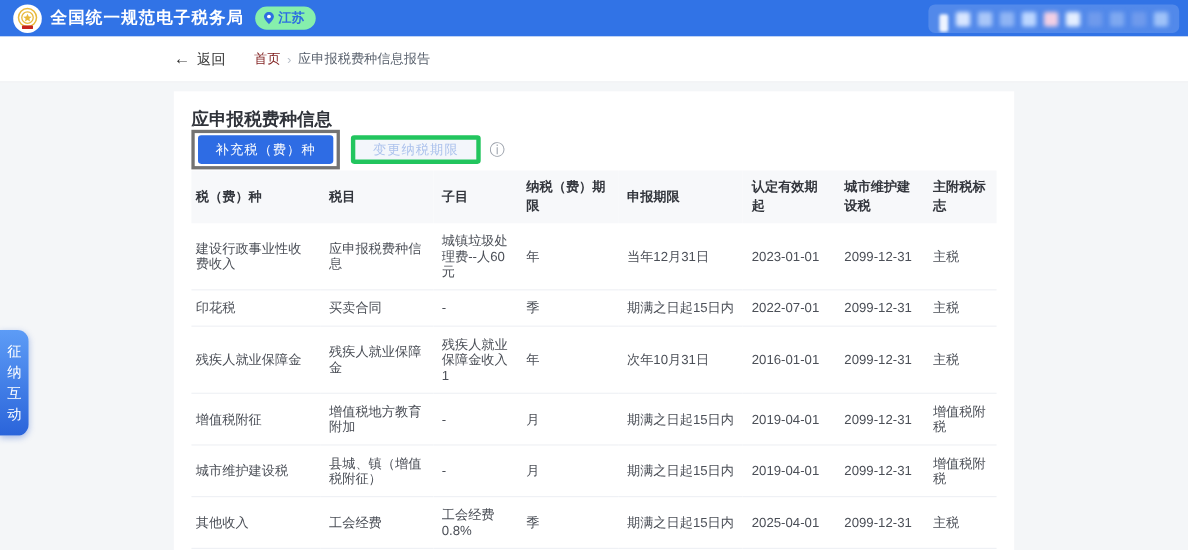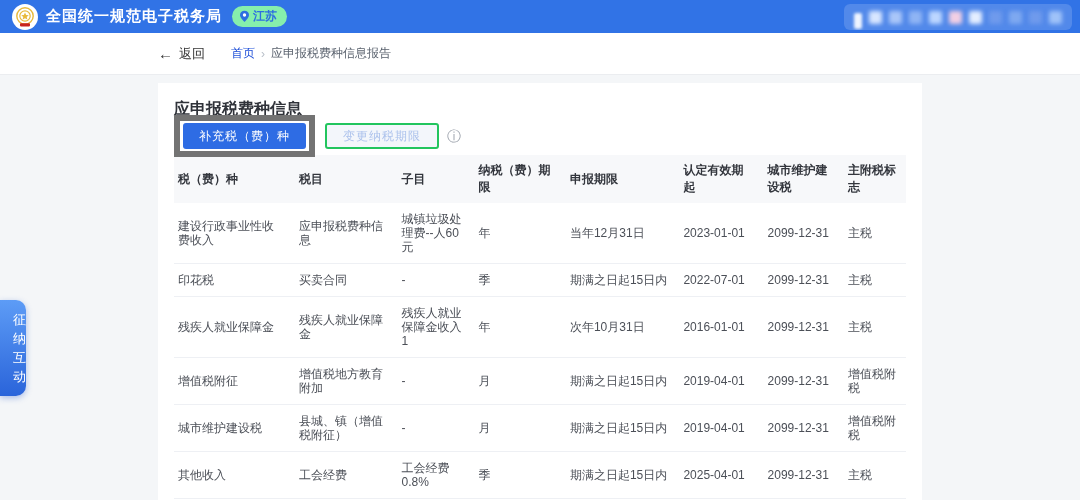--- a/index.html
+++ b/index.html
@@ -14,43 +14,43 @@
   .region-pill span { color:#2d6fe0; font-size:12px; font-weight:bold; }
   .redacted { position:absolute; right:8px; top:4px; width:228px; height:26px; background:rgba(255,255,255,.16); border-radius:6px; display:flex; align-items:center; gap:7px; padding:0 10px; overflow:hidden; }
   .redacted .wblock { width:15px; height:16px; background:#eef4ff; border-radius:2px; filter:blur(1.5px); position:relative; top:4px; }
   .redacted .sq { width:13px; height:13px; border-radius:2px; filter:blur(2px); flex:none; }
 
   
   .crumbbar { height:42px; background:#fff; border-bottom:1px solid #ebedf0; display:flex; align-items:center; padding-left:158px; }
   .back { display:flex; align-items:center; gap:6px; color:#333; font-size:13px; cursor:pointer; }
   .back .arrow { font-size:15px; color:#333; }
   .crumbs { margin-left:26px; font-size:12px; color:#9aa3b0; display:flex; align-items:center; gap:6px; }
-  .crumbs .link { color:#1d4ed8; }
+  .crumbs .link { color:#7f1d1d; }
   .crumbs .sep { color:#b8bfc9; }
   .crumbs .cur { color:#5a626e; }
 
   
   .card { margin:8px 158px 0 158px; width:764px; background:#fff; height:418px; padding:16px 16px 0 16px; }
   .card-title { font-size:16px; color:#30333a; font-weight:bold; height:20px; }
   .btn-row { display:flex; align-items:center; height:34px; margin-bottom:2px; }
-  .annotate-box { border:6px solid #737373; padding:2px 3px; display:inline-flex; }
+  .annotate-box { border:3px solid #737373; padding:2px 3px; display:inline-flex; }
   .btn-primary { background:#2e6ce4; color:#fff; font-size:12px; border:none; border-radius:3px; height:26px; padding:0 16px; letter-spacing:1px; cursor:pointer; }
-  .btn-disabled { background:#f3f6fb; color:#acc2ec; font-size:12px; border:2px solid #22c55e; border-radius:3px; height:26px; padding:0 16px; margin-left:10px; letter-spacing:1px; }
+  .btn-disabled { background:#f3f6fb; color:#acc2ec; font-size:12px; border:4px solid #22c55e; border-radius:3px; height:26px; padding:0 16px; margin-left:10px; letter-spacing:1px; }
   .info-ic { margin-left:8px; color:#9aa0aa; font-size:14px; line-height:1; }
 
   
   table { width:100%; border-collapse:collapse; table-layout:fixed; }
   thead th { background:#f7f8fa; font-size:12px; color:#33363d; font-weight:bold; text-align:left; padding:7px 8px; height:28px; }
   thead th:first-child { padding-left:4px; }
   tbody td { font-size:12px; color:#4b4f57; text-align:left; padding:9px 8px; line-height:14px; border-bottom:1px solid #eef0f4; word-break:break-all; }
   tbody td:first-child { padding-left:4px; }
   tbody tr:last-child td { border-bottom:1px solid #eef0f4; }
 
   
-  .side-tab { position:absolute; left:0; top:300px; width:26px; padding:10px 0; background:linear-gradient(180deg,#5d9cf6,#2a64da); border-radius:0 10px 10px 0; color:#fff; display:flex; justify-content:flex-end; cursor:pointer; box-shadow:0 2px 6px rgba(30,80,200,.35); }
+  .side-tab { position:absolute; left:0; top:300px; width:26px; padding:10px 10px; background:linear-gradient(180deg,#5d9cf6,#2a64da); border-radius:0 10px 10px 0; color:#fff; display:flex; justify-content:center; cursor:pointer; box-shadow:0 2px 6px rgba(30,80,200,.35); }
   .side-tab .vt { width:13px; font-size:13px; line-height:19px; word-break:break-all; text-align:center; letter-spacing:0; }
 </style>
 </head>
 <body>
 
 <div class="topbar">
   <div class="logo">
     <svg width="22" height="22" viewBox="0 0 22 22">
       <circle cx="11" cy="10" r="8.2" fill="#fff" stroke="#e8b93c" stroke-width="1.4"></circle>
       <circle cx="11" cy="10" r="5.2" fill="none" stroke="#e8b93c" stroke-width="1.2"></circle>

